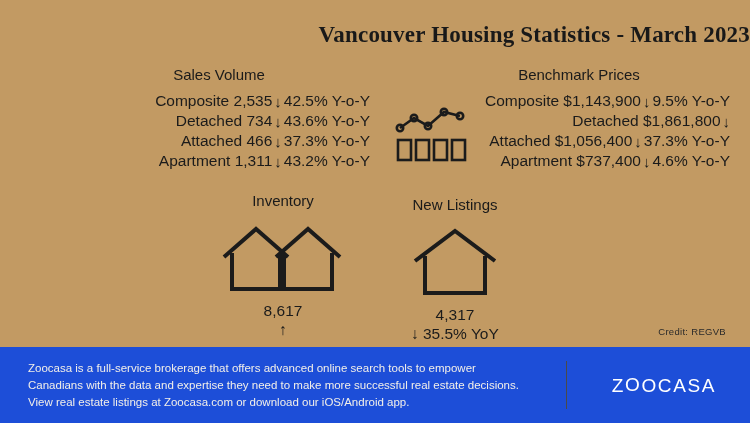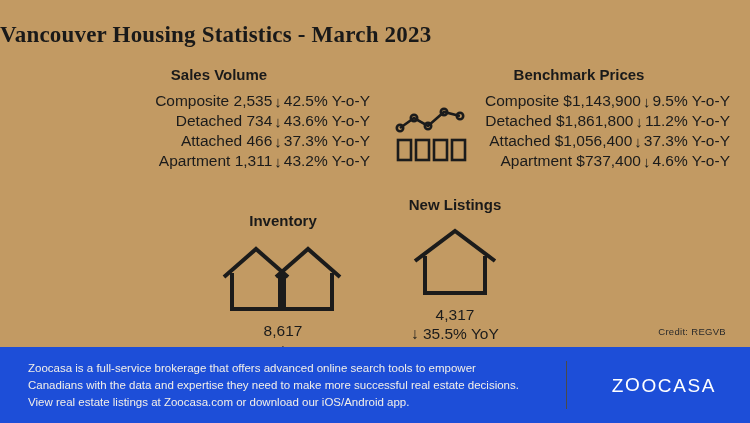--- a/index.html
+++ b/index.html
@@ -18,30 +18,30 @@
     height: 423px;
     background: #c29a63;
     overflow: hidden;
     box-sizing: border-box;
   }
   .title {
     position: absolute;
     top: 22px;
     left: 0;
     width: 750px;
-    text-align: left;
+    text-align: right;
     font-family: "Liberation Serif", serif;
     font-weight: bold;
     font-size: 23px;
     color: #191919;
     letter-spacing: 0.2px;
   }
   .section-heading {
     font-family: "Liberation Sans", sans-serif;
-    font-weight: bold;
+    font-weight: normal;
     font-size: 15px;
     color: #1a1a1a;
     text-align: center;
   }
   
   .sales-block {
     position: absolute;
     left: 22px;
     top: 66px;
     width: 352px;
@@ -108,21 +108,21 @@
   }
   .bench-list {
     flex: 1 1 auto;
     text-align: right;
     padding-right: 6px;
   }
   
   .inventory-block {
     position: absolute;
     left: 198px;
-    top: 212px;
+    top: 192px;
     width: 170px;
     text-align: center;
   }
   .listings-block {
     position: absolute;
     left: 370px;
     top: 196px;
     width: 170px;
     text-align: center;
   }
@@ -254,21 +254,20 @@
       </div>
       <div class="bench-list">
         <div class="stat-row">
           <span class="label">Composite $1,143,900</span>
           <span class="arrow">↓</span>
           <span class="change">9.5% Y-o-Y</span>
         </div>
         <div class="stat-row">
           <span class="label">Detached $1,861,800</span>
           <span class="arrow">↓</span>
-          <span class="change">11.2% Y-o-Y</span>
         </div>
         <div class="stat-row">
           <span class="label">Attached $1,056,400</span>
           <span class="arrow">↓</span>
           <span class="change">37.3% Y-o-Y</span>
         </div>
         <div class="stat-row">
           <span class="label">Apartment $737,400</span>
           <span class="arrow">↓</span>
           <span class="change">4.6% Y-o-Y</span>

